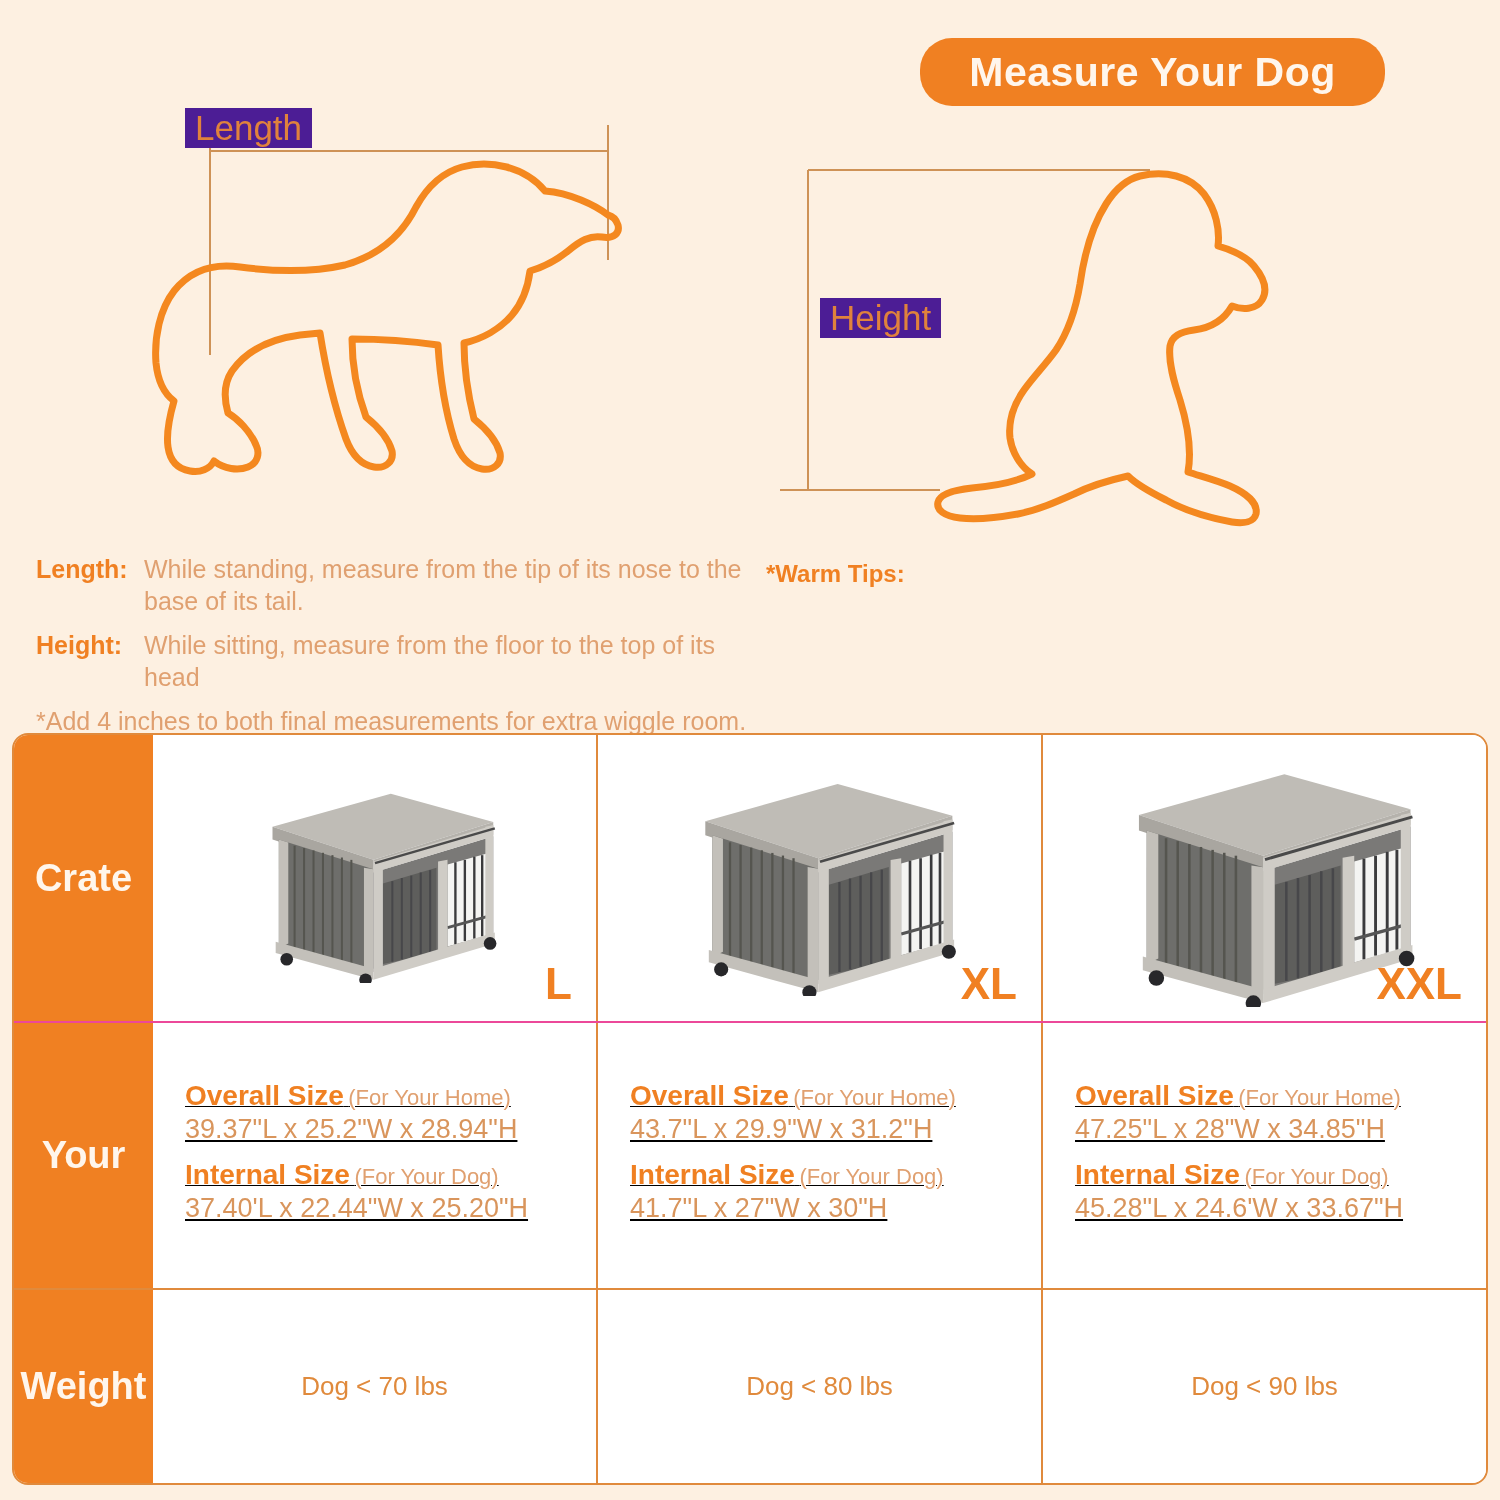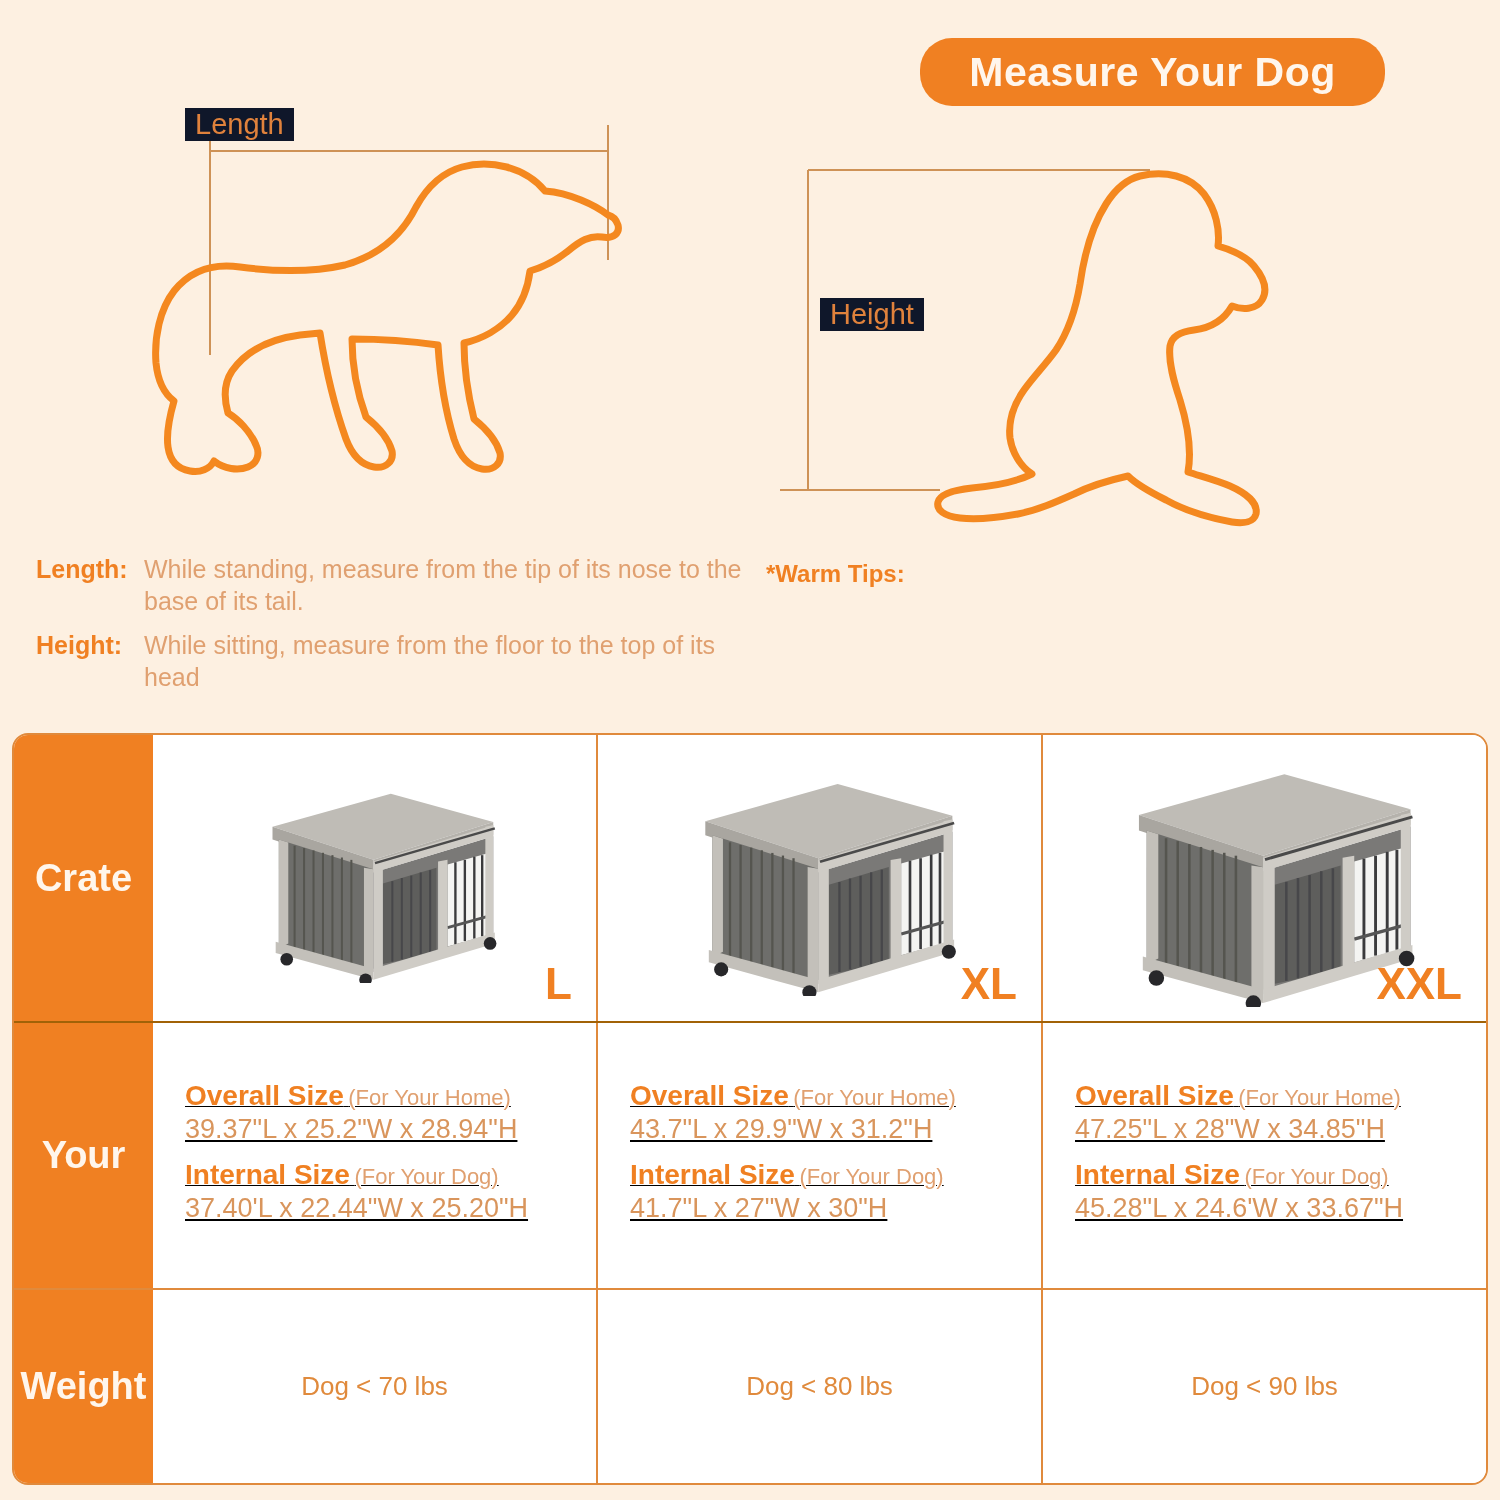--- a/index.html
+++ b/index.html
@@ -26,22 +26,22 @@
   }
 
   
   .diagram { position: absolute; }
   .diag-length { left: 140px; top: 95px; width: 540px; height: 430px; }
   .diag-height { left: 780px; top: 150px; width: 520px; height: 400px; }
 
   .dim-label {
     position: absolute;
     color: #E0823C;
-    font-size: 29px;
-    background: #0f172a;
+    font-size: 35px;
+    background: #4c1d95;
     padding: 0 10px;
     white-space: nowrap;
   }
   .lbl-length { left: 185px; top: 108px; }
   .lbl-height { left: 820px; top: 298px; }
 
   
   .instructions { position: absolute; left: 36px; top: 553px; width: 720px; }
   .instr-row { display: flex; margin-bottom: 12px; }
   .instr-key {
@@ -64,21 +64,21 @@
     left: 12px; top: 733px;
     width: 1476px; height: 752px;
     border: 2px solid #E08A3C;
     border-radius: 16px;
     overflow: hidden;
     background: #FFFFFF;
     display: flex;
     flex-direction: column;
   }
   .trow { display: flex; flex: none; position: relative; }
-  .trow.r-crate  { height: 288px; border-bottom: 2px solid #a16207; }
+  .trow.r-crate  { height: 288px; border-bottom: 2px solid #ec4899; }
   .trow.r-size   { height: 267px; border-bottom: 2px solid #E08A3C; }
   .trow.r-weight { height: 193px; }
 
   .rowhead {
     width: 139px; flex: none;
     background: #F08022;
     color: #FFF6EC;
     display: flex; align-items: center; justify-content: center;
     font-size: 38px; font-weight: bold;
   }
@@ -213,20 +213,21 @@
 
   <div class="instructions">
     <div class="instr-row">
       <div class="instr-key">Length:</div>
       <div class="instr-val">While standing, measure from the tip of its nose to the base of its tail.</div>
     </div>
     <div class="instr-row">
       <div class="instr-key">Height:</div>
       <div class="instr-val">While sitting, measure from the floor to the top of its head</div>
     </div>
+    <div class="instr-note">*Add 4 inches to both final measurements for extra wiggle room.</div>
   </div>
 
   <div class="tips">
     <div class="tips-key">*Warm Tips:</div>
   </div>
 
   <div class="table">
 
     <div class="trow r-crate">
       <div class="rowhead">Crate</div>

